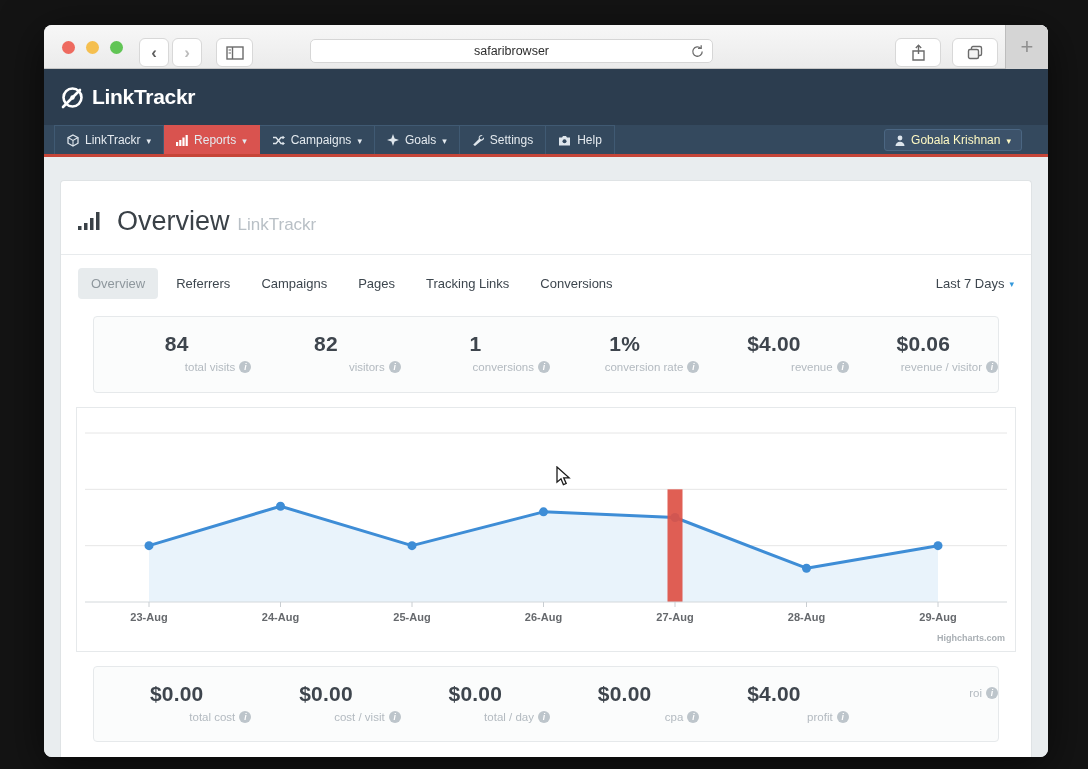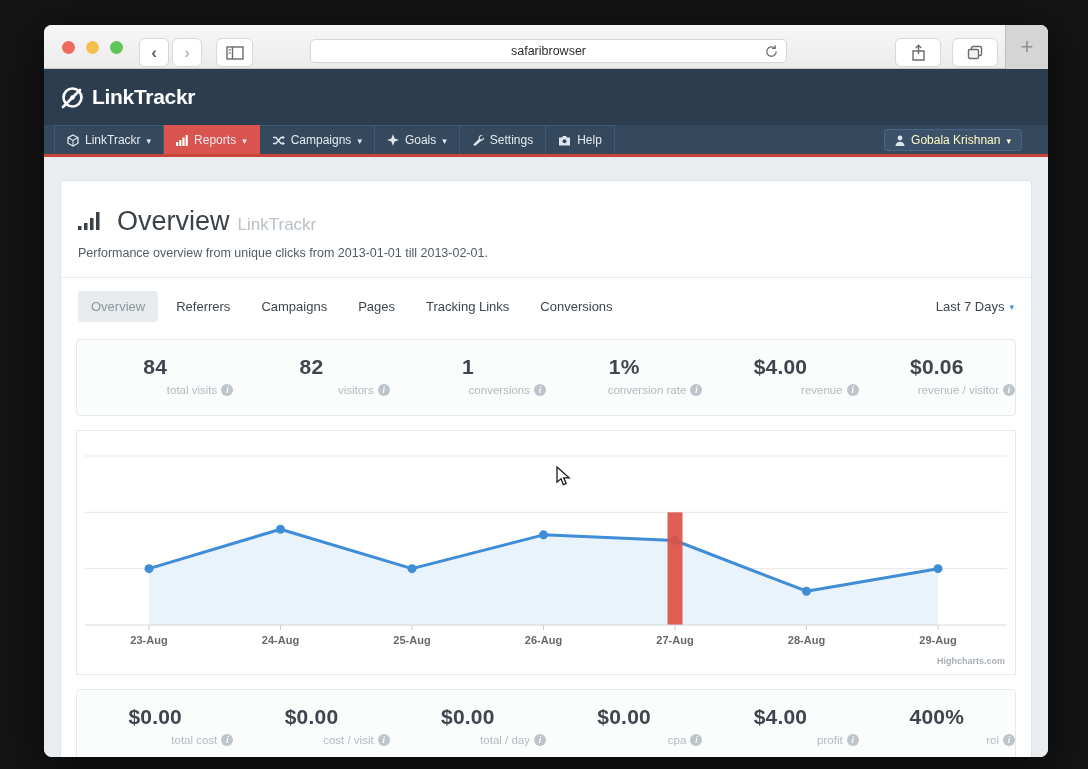--- a/index.html
+++ b/index.html
@@ -16,21 +16,21 @@
   }
   
   .chrome { position:relative; height:44px; background:linear-gradient(#f7f7f7,#ebebeb); border-bottom:1px solid #c6c6c6; }
   .tl { position:absolute; top:16px; width:13px; height:13px; border-radius:50%; }
   .tl.red{ left:18px; background:#ee6a5f; } .tl.yel{ left:42px; background:#f5bf4f; } .tl.grn{ left:66px; background:#61c555; }
   .cbtn { position:absolute; top:13px; height:29px; background:#fff; border:1px solid #d8d8d8; border-radius:6px;
           display:flex; align-items:center; justify-content:center; color:#5f5f5f; }
   .cbtn.dis { color:#bdbdbd; }
   .nav-back{ left:95px; width:30px; } .nav-fwd{ left:128px; width:30px; } .sidebar-btn{ left:172px; width:37px; }
   .chev { font-size:17px; font-weight:bold; line-height:1; }
-  .urlbar { position:absolute; left:266px; top:14px; width:477px; height:24px; background:#fff;
+  .urlbar { position:absolute; left:266px; top:14px; width:403px; height:24px; background:#fff;
             border:1px solid #d6d6d6; border-radius:5px; display:flex; align-items:center; justify-content:center; }
   .urlbar .txt { font-size:12.5px; color:#2d2d2d; }
   .reload { position:absolute; right:7px; top:4px; }
   .share-btn{ left:851px; width:46px; } .tabs-btn{ left:908px; width:46px; }
   .newtab-strip { position:absolute; right:0; top:0; bottom:-1px; width:43px; background:#d5d5d5;
                   border-left:1px solid #bdbdbd; display:flex; align-items:center; justify-content:center; }
   .newtab-strip span { font-size:22px; color:#8f8f8f; font-weight:300; }
   
   .brandbar { height:56px; background:#2c3d4f; display:flex; align-items:center; padding-left:15px; }
   .brand-name { color:#fff; font-size:21px; font-weight:bold; letter-spacing:-.3px; margin-left:6px; }
@@ -52,21 +52,21 @@
   .title-row { display:flex; align-items:baseline; }
   .page-title { font-size:27px; color:#3a4147; font-weight:400; margin-left:9px; }
   .title-suffix { font-size:17px; color:#b9c0c6; margin-left:8px; }
   .subtitle { margin-top:9px; font-size:12.5px; color:#535b63; }
   .divider { border-top:1px solid #e8ebed; }
   .tabs-row { display:flex; align-items:center; padding:13px 17px 12px; }
   .tab { font-size:13px; color:#3d464e; padding:8px 13px; margin-right:5px; border-radius:4px; }
   .tab.active { background:#e7ebed; color:#8e979d; }
   .range-picker { margin-left:auto; font-size:13px; color:#3d464e; display:flex; align-items:center; gap:5px; }
   .range-picker .caret { color:#3498db; }
-  .panel { margin:5px 15px 14px; border:1px solid #e6e9eb; border-radius:4px; background:#fbfcfc; display:flex; }
+  .panel { margin:5px 32px 14px; border:1px solid #e6e9eb; border-radius:4px; background:#fbfcfc; display:flex;padding-left:8px; }
   .panel.stats-top { height:77px; }
   .panel.stats-bottom { height:76px; margin-bottom:0; }
   .stat { flex:1; text-align:center; padding-top:15px; }
   .stat-value { font-size:21px; color:#3e454d; font-weight:bold; letter-spacing:.2px; }
   .stat-label { margin-top:5px; font-size:11.5px; color:#b3bac0; display:flex; justify-content:flex-end; align-items:center; gap:4px; }
   .info-dot { display:inline-flex; width:12px; height:12px; border-radius:50%; background:#bdc5cb; color:#fff;
               font-size:8.5px; font-weight:bold; align-items:center; justify-content:center; font-style:italic; }
   .chart-panel { margin:0 15px 14px; height:245px; background:#fff; border:1px solid #e6e9eb; border-radius:0; overflow:hidden;font-weight:bold; }
   .chart-panel svg { display:block; }
   
@@ -225,21 +225,20 @@
             <svg width="30" height="22" viewBox="0 0 30 22">
                 <rect x="0" y="18" width="3.5" height="4" fill="#3a4147"></rect>
                 <rect x="6" y="15" width="3.5" height="7" fill="#3a4147"></rect>
                 <rect x="12" y="10" width="3.5" height="12" fill="#3a4147"></rect>
                 <rect x="18" y="4" width="3.5" height="18" fill="#3a4147"></rect>
               </svg>
           </span>
           <span class="page-title">Overview</span>
           <span class="title-suffix">LinkTrackr</span>
         </div>
-        <div class="subtitle">Performance overview from unique clicks from 2013-01-01 till 2013-02-01.</div>
       </div>
 
       <div class="divider"></div>
 
       <div class="tabs-row">
         <span class="tab active">Overview</span>
         <span class="tab">Referrers</span>
         <span class="tab">Campaigns</span>
         <span class="tab">Pages</span>
         <span class="tab">Tracking Links</span>
@@ -359,21 +358,20 @@
             </div>
         </div>
         <div class="stat">
           <div class="stat-value">$4.00</div>
           <div class="stat-label">
               <span>profit</span>
               <span class="info-dot">i</span>
             </div>
         </div>
         <div class="stat">
-          <div class="stat-value">400%</div>
           <div class="stat-label">
               <span>roi</span>
               <span class="info-dot">i</span>
             </div>
         </div>
       </div>
 
     </div>
   </div>
 </div>

